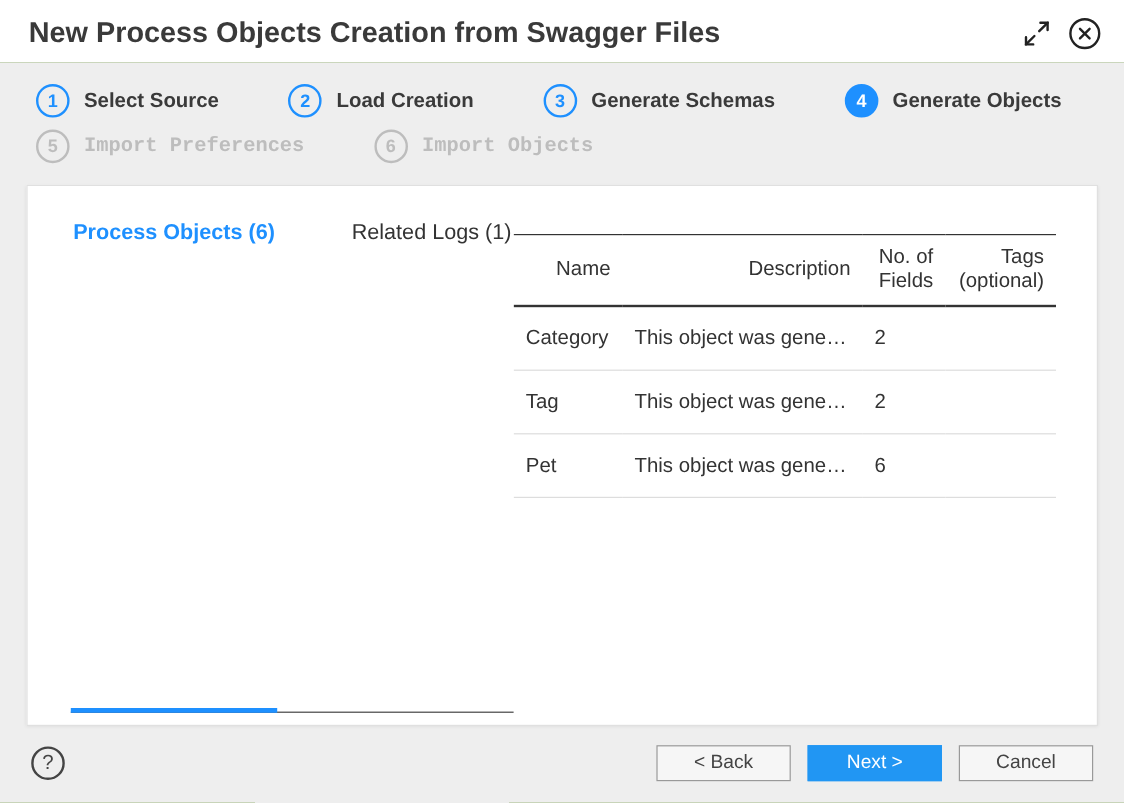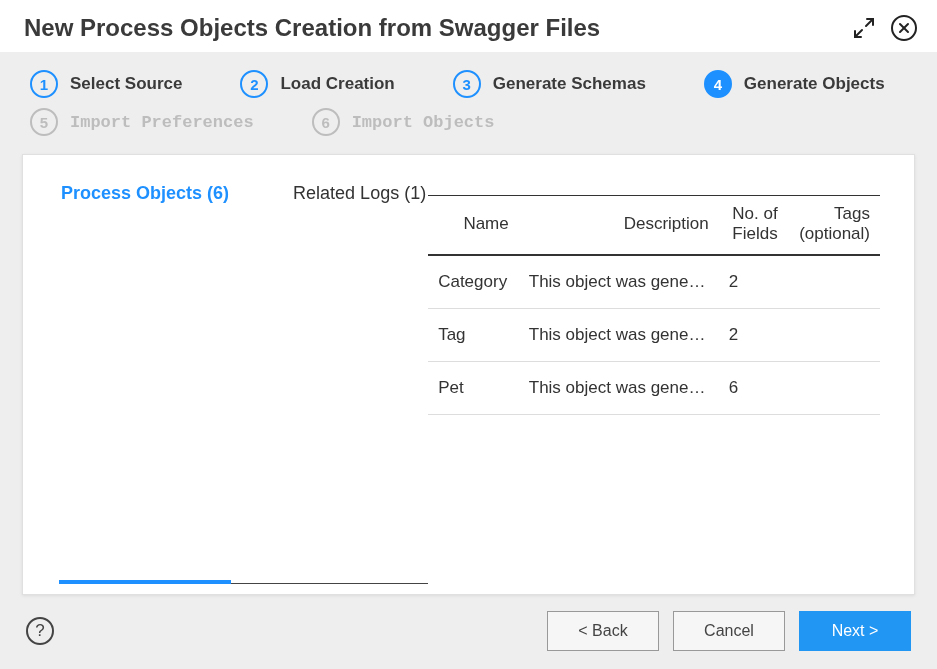--- a/index.html
+++ b/index.html
@@ -151,21 +151,21 @@
     .help-icon {
       width: 28px; height: 28px;
       border: 2px solid #444; border-radius: 50%;
       display: flex; align-items: center; justify-content: center;
       font-size: 17px; font-weight: 500; color: #444;
       cursor: pointer;
     }
     .footer-spacer { flex: 1; }
     .btn {
       min-width: 112px;
-      height: 40px;
+      height: 30px;
       border: 1px solid #999;
       background: #f6f6f6;
       font-size: 16px;
       color: #444;
       cursor: pointer;
       margin-left: 14px;
       display: inline-flex; align-items: center; justify-content: center;
     }
     .btn.primary {
       background: #2196f3;
@@ -267,18 +267,18 @@
             </tbody>
           </table>
         </div>
       </div>
     </div>
 
     <div class="footer">
       <div class="help-icon">?</div>
       <div class="footer-spacer"></div>
       <button class="btn">&lt; Back</button>
+      <button class="btn primary">Next &gt;</button>
       <button class="btn">Cancel</button>
-      <button class="btn primary">Next &gt;</button>
     </div>
 
   </div>
 </div>
 
 </body></html>

